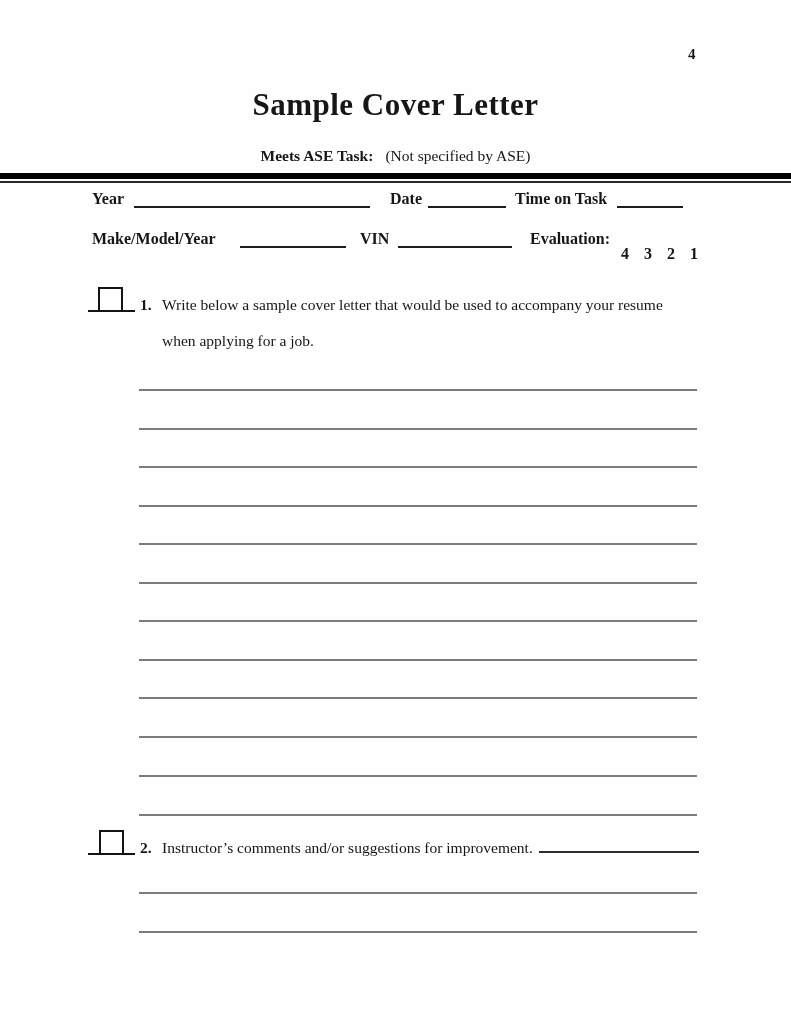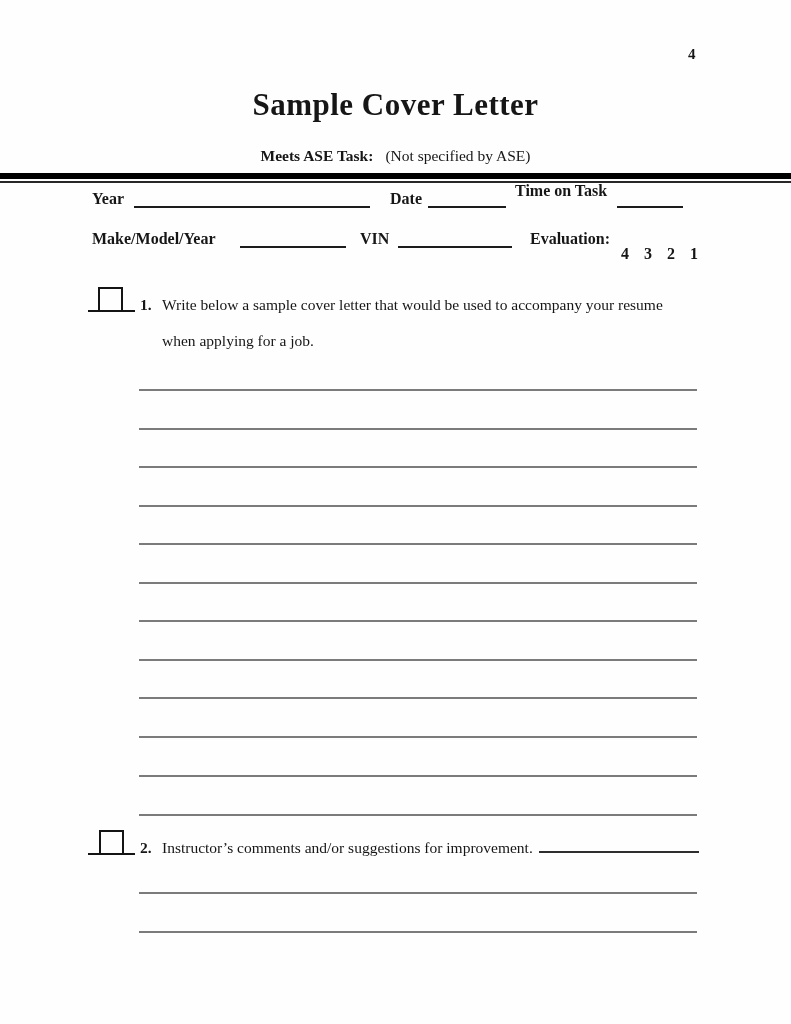--- a/index.html
+++ b/index.html
@@ -41,21 +41,21 @@
   <div class="abs subtitle">
     <span class="b">Meets ASE Task:</span><span class="n">(Not specified by ASE)</span>
   </div>
   <div class="abs rule-thick"></div>
   <div class="abs rule-thin"></div>
 
   <div class="abs hdr-label" style="left:92px;top:189px;">Year</div>
   <div class="abs blank" style="left:134px;top:190px;width:236px;"></div>
   <div class="abs hdr-label" style="left:390px;top:189px;">Date</div>
   <div class="abs blank" style="left:428px;top:190px;width:78px;"></div>
-  <div class="abs hdr-label" style="left:515px;top:181px;">Time on Task</div>
+  <div class="abs hdr-label" style="left:515px;top:189px;">Time on Task</div>
   <div class="abs blank" style="left:617px;top:190px;width:66px;"></div>
 
   <div class="abs hdr-label" style="left:92px;top:229px;">Make/Model/Year</div>
   <div class="abs blank" style="left:240px;top:230px;width:106px;"></div>
   <div class="abs hdr-label" style="left:360px;top:229px;">VIN</div>
   <div class="abs blank" style="left:398px;top:230px;width:114px;"></div>
   <div class="abs hdr-label" style="left:530px;top:229px;">Evaluation:</div>
   <div class="abs hdr-label" style="left:621px;top:229px;margin-top:15px;">
     <span class="eval-num">4</span><span class="eval-num">3</span><span class="eval-num">2</span><span class="eval-num">1</span>
   </div>

